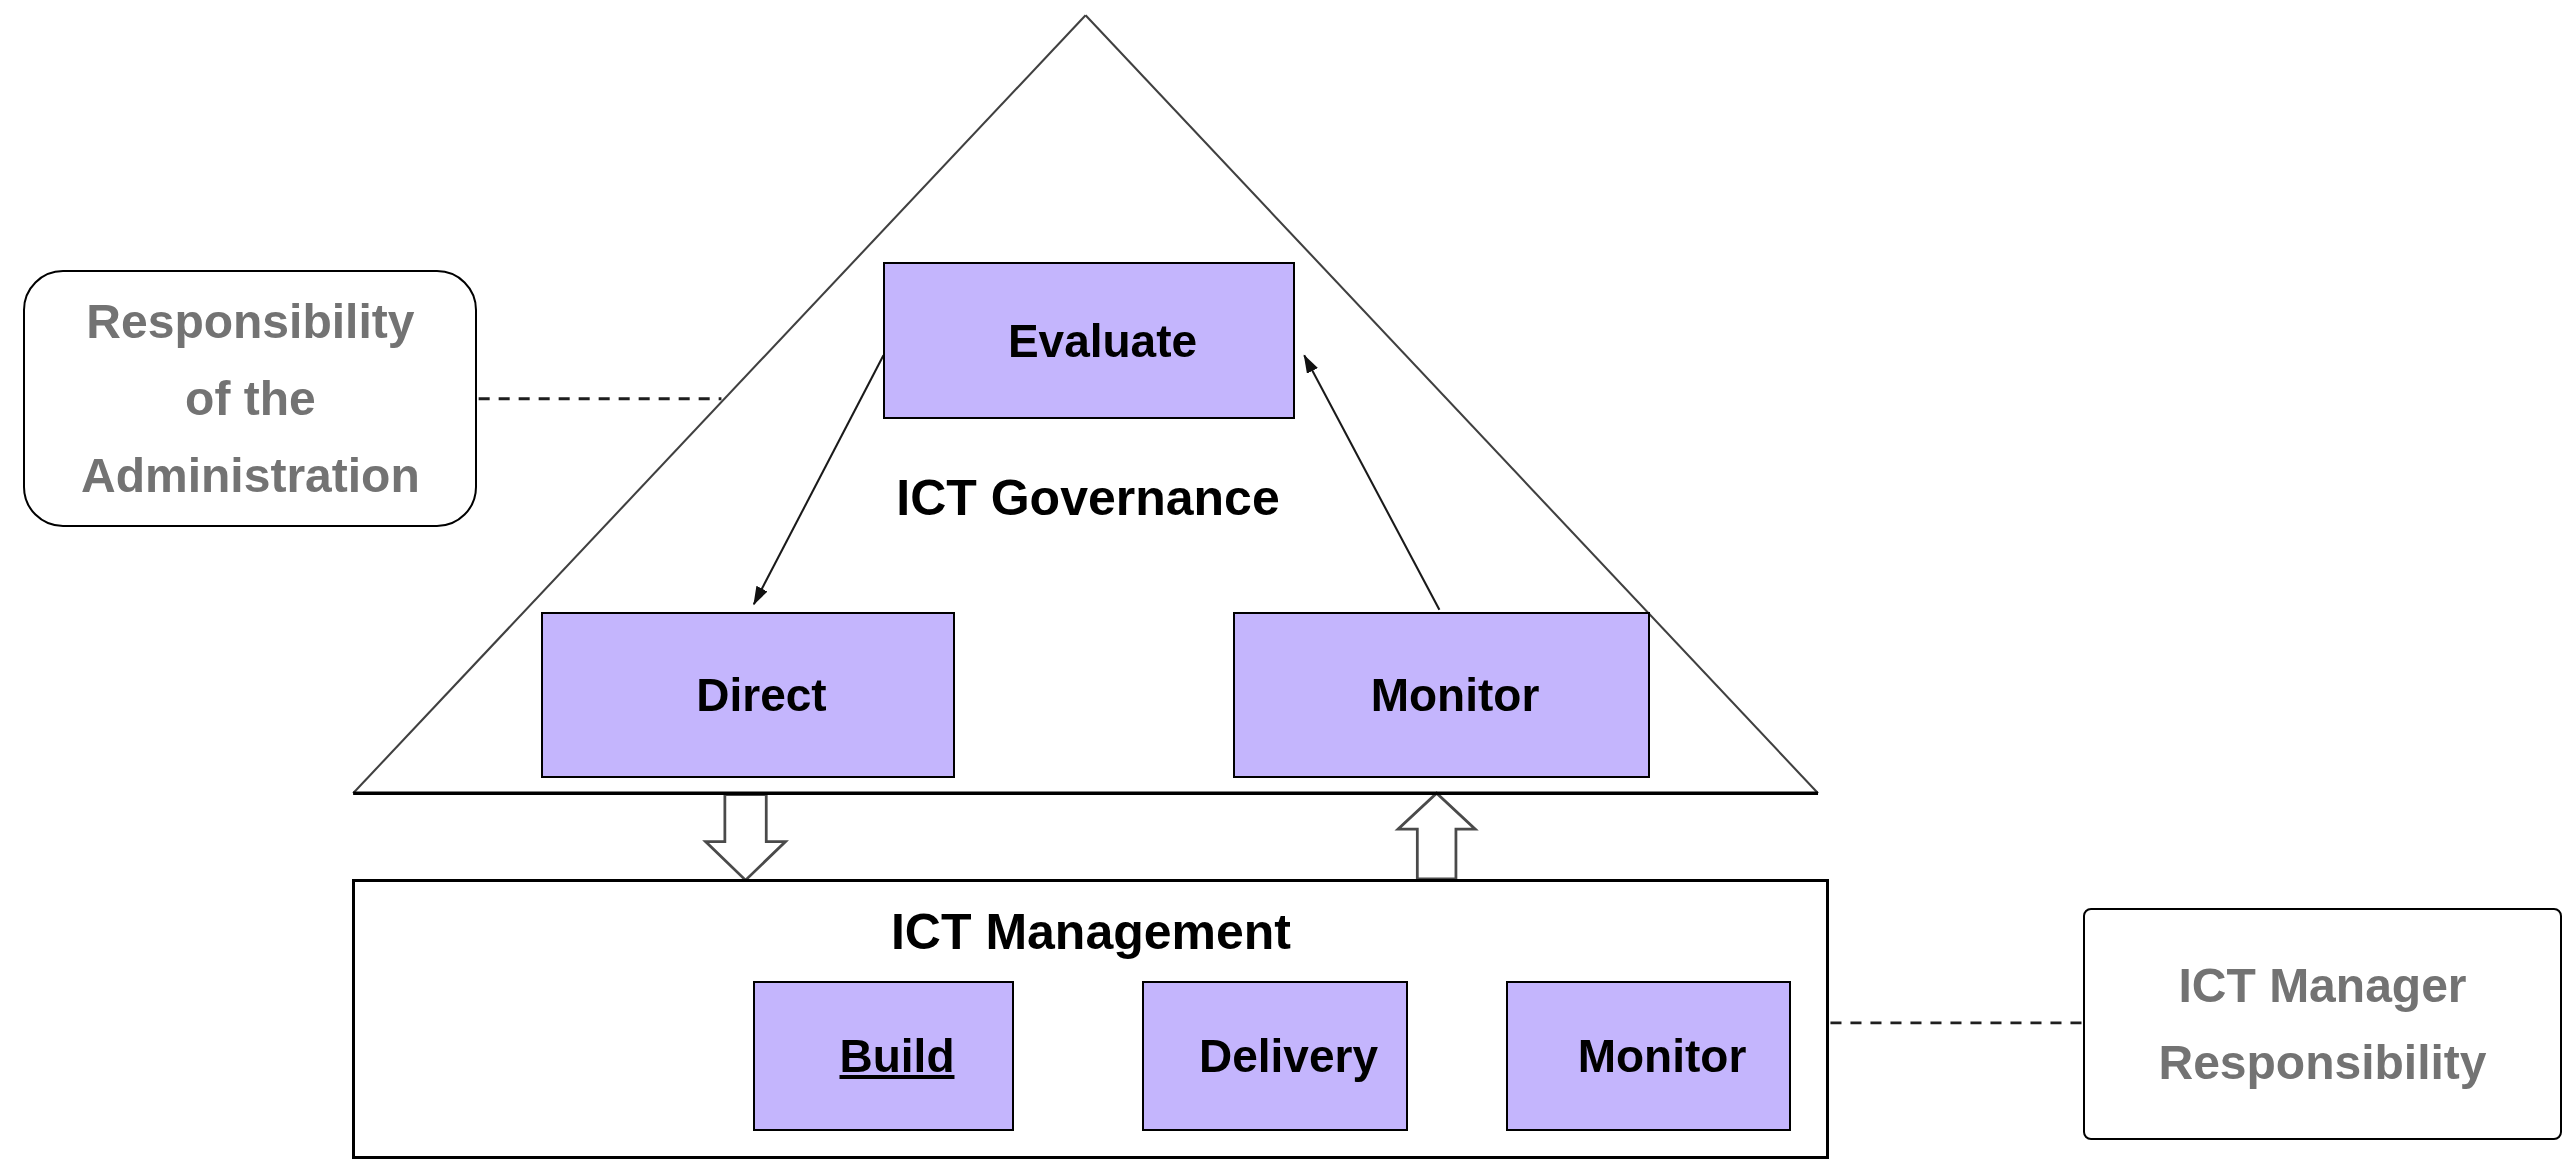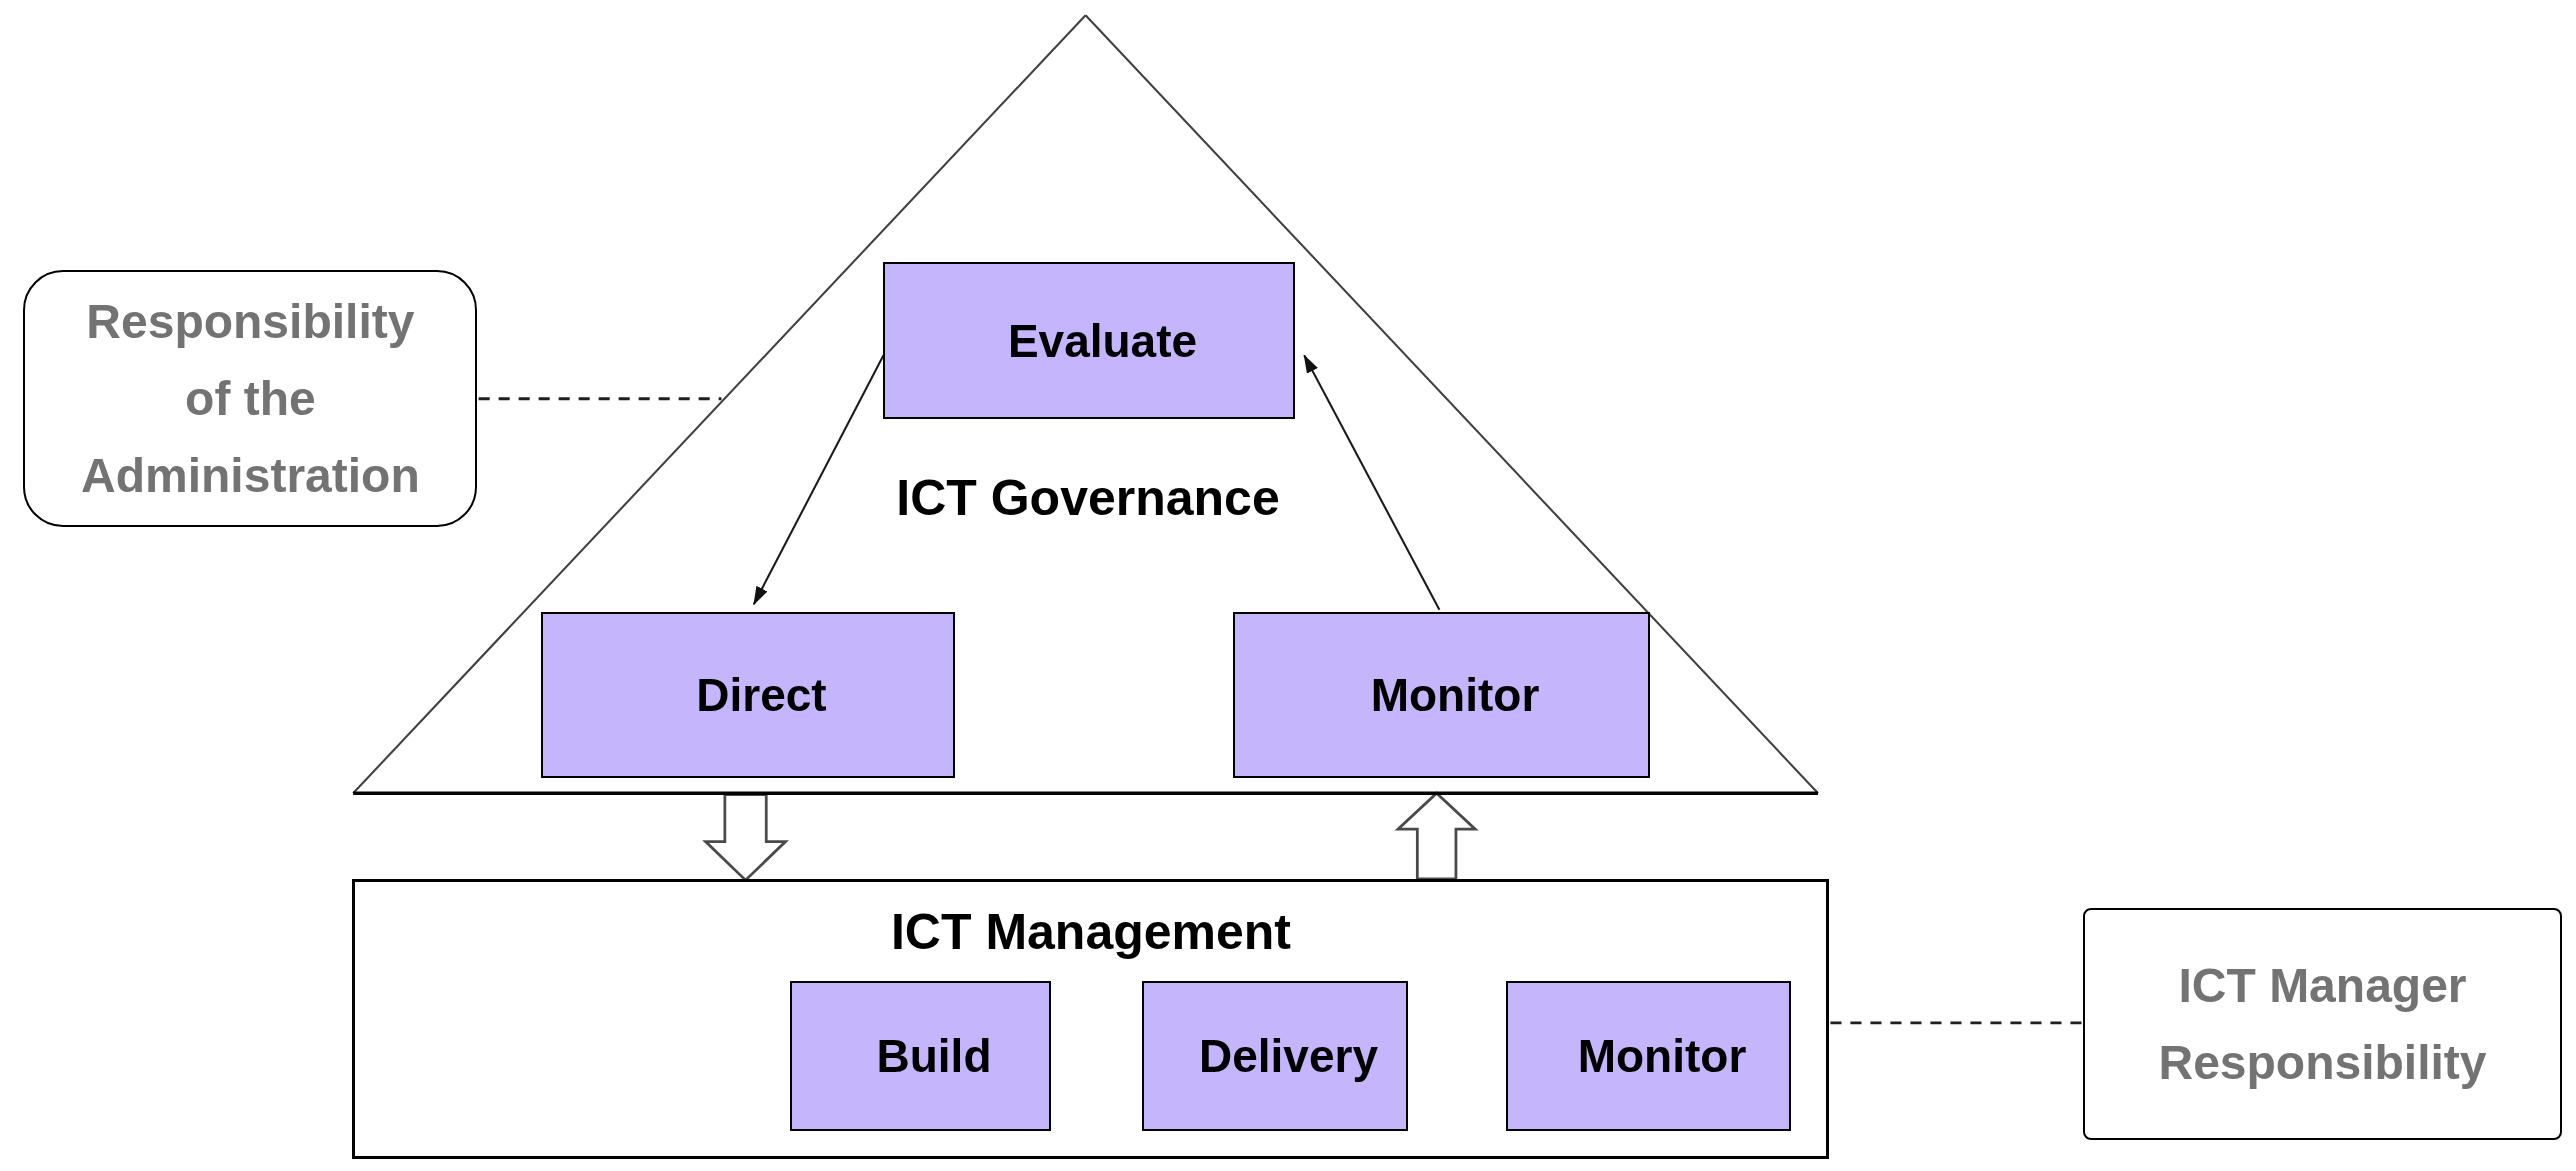--- a/index.html
+++ b/index.html
@@ -90,21 +90,21 @@
 
   <div class="node" style="left:1233px;top:612px;width:417px;height:166px;">
     <span class="node-label">Monitor</span>
   </div>
 
   <div class="outer-box" style="left:352px;top:879px;width:1477px;height:280px;"></div>
 
   <div class="section-label" style="left:815px;top:897px;width:552px;height:69px;">ICT Management</div>
 
 
-  <div class="node" style="left:790px;top:981px;width:261px;height:150px;">
+  <div class="node" style="left:753px;top:981px;width:261px;height:150px;text-decoration:underline;">
     <span class="node-label">Build</span>
   </div>
 
   <div class="node" style="left:1142px;top:981px;width:266px;height:150px;">
     <span class="node-label">Delivery</span>
   </div>
 
   <div class="node" style="left:1506px;top:981px;width:285px;height:150px;">
     <span class="node-label">Monitor</span>
   </div>

